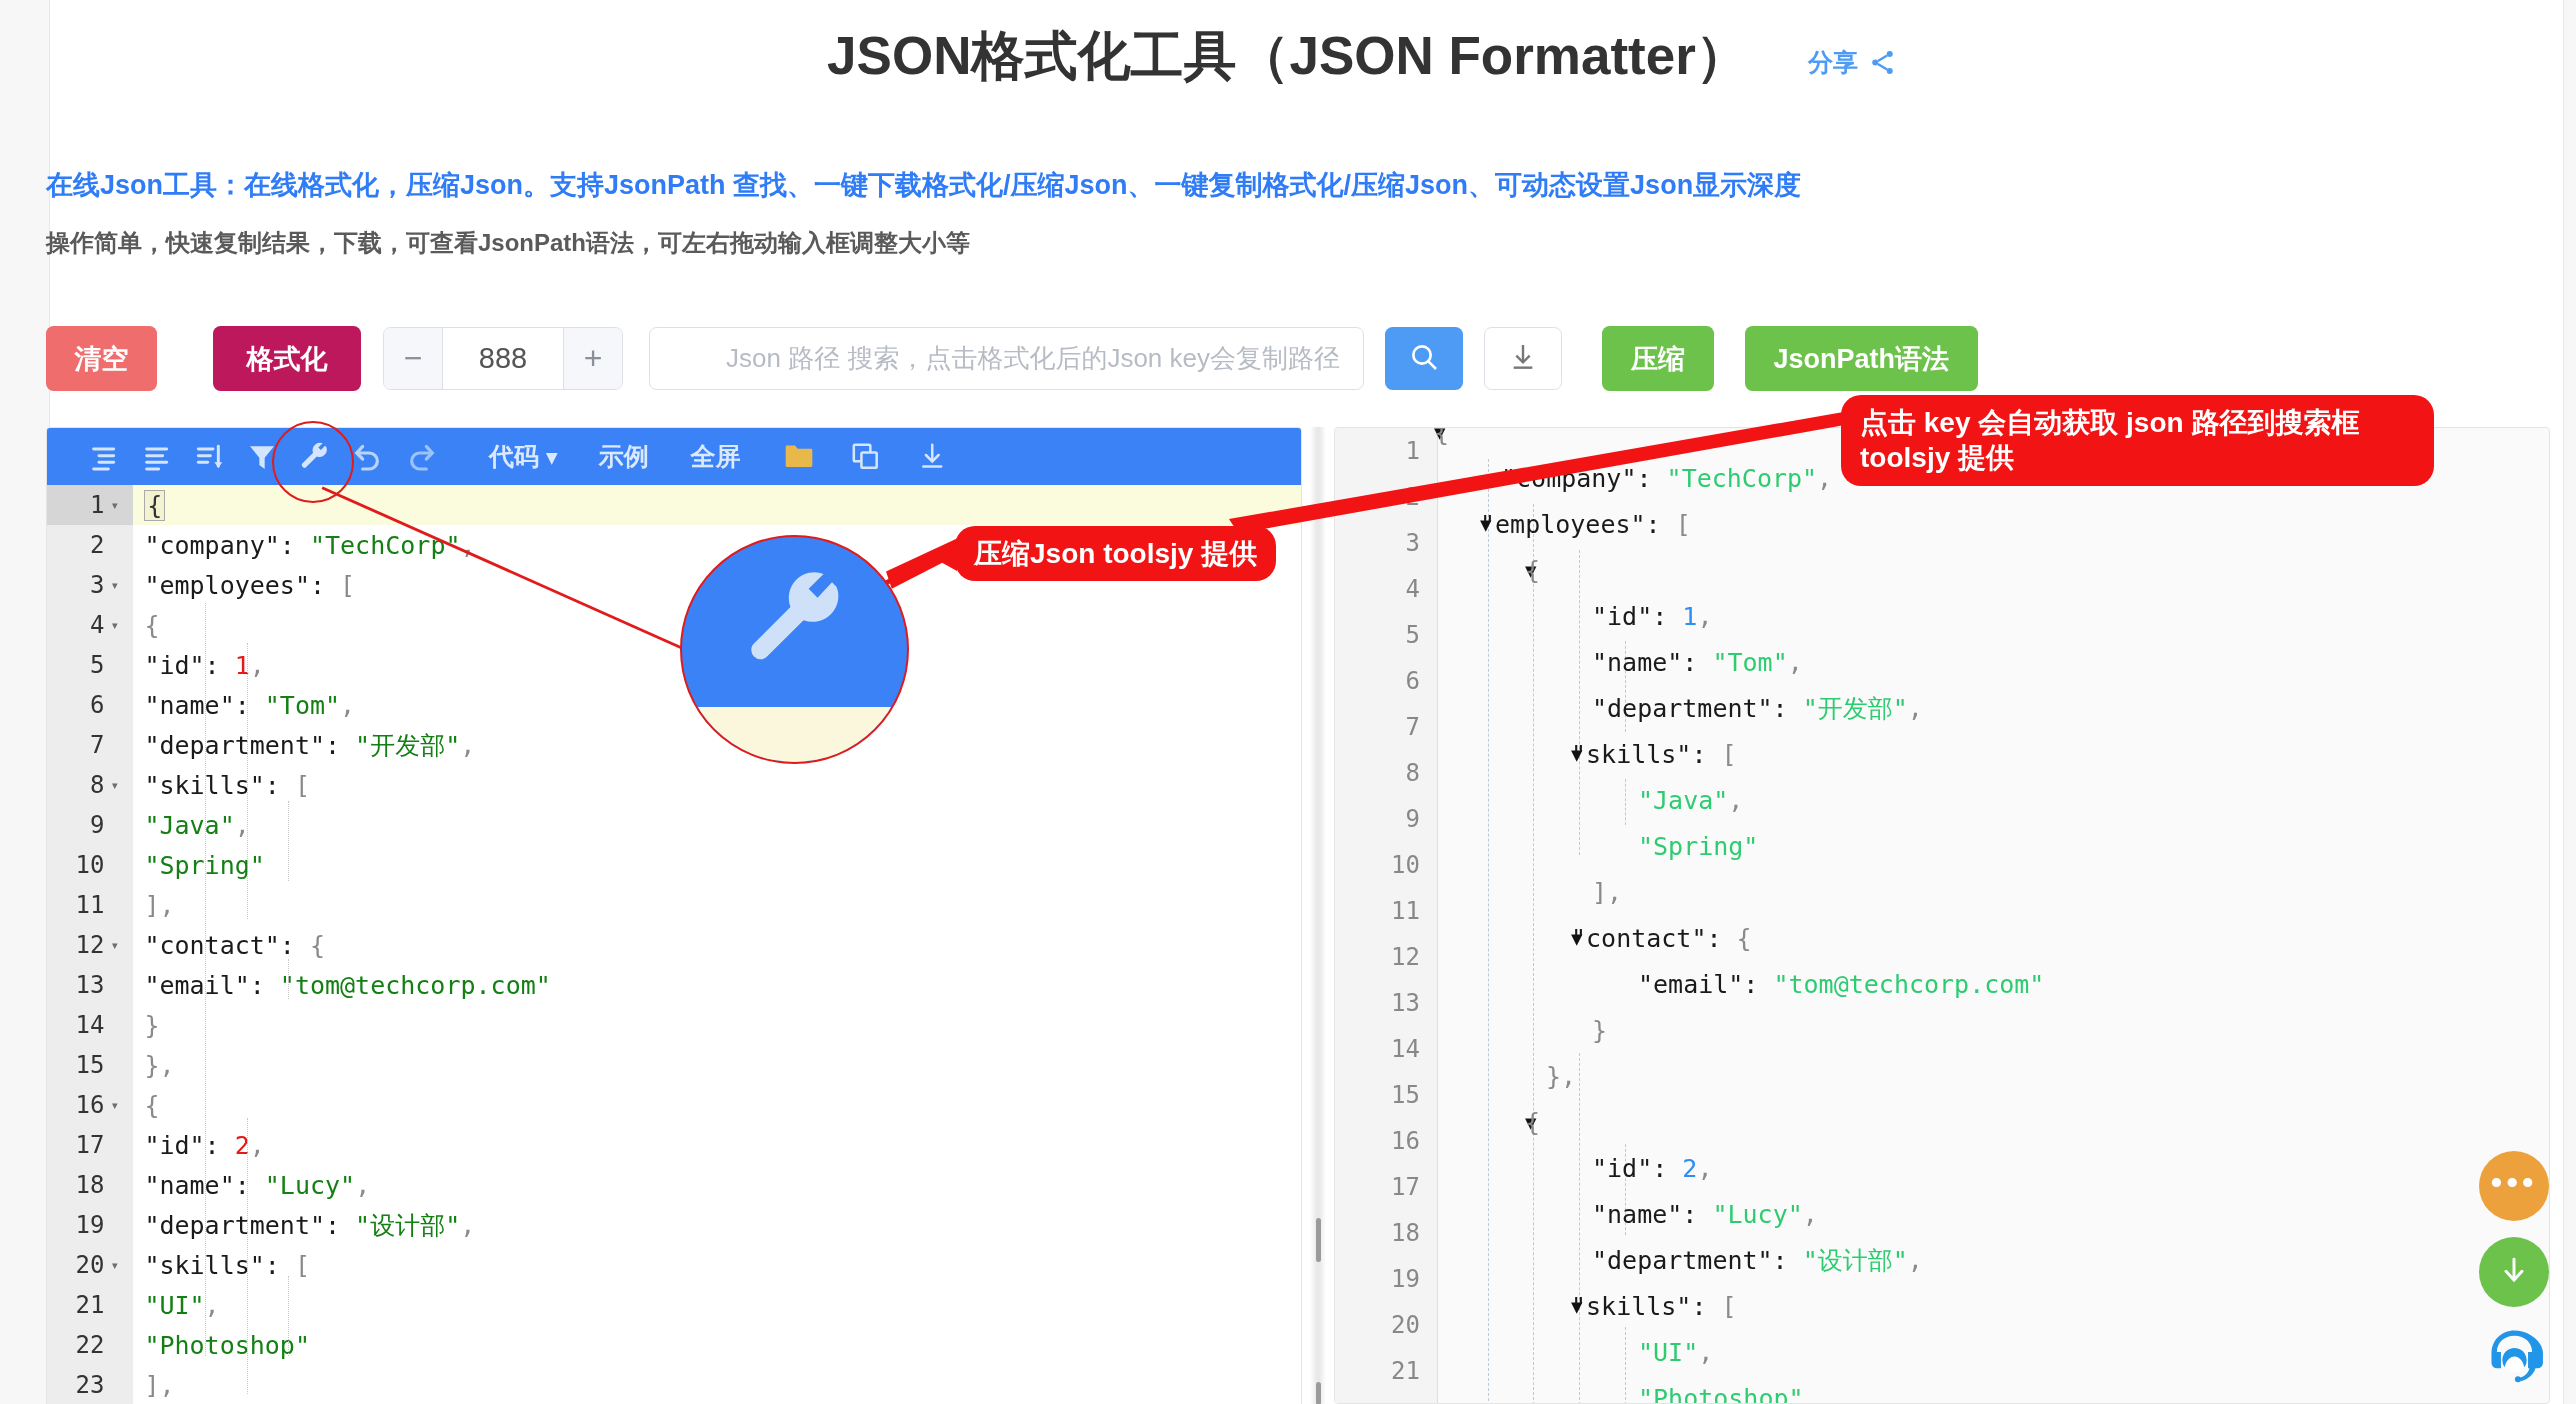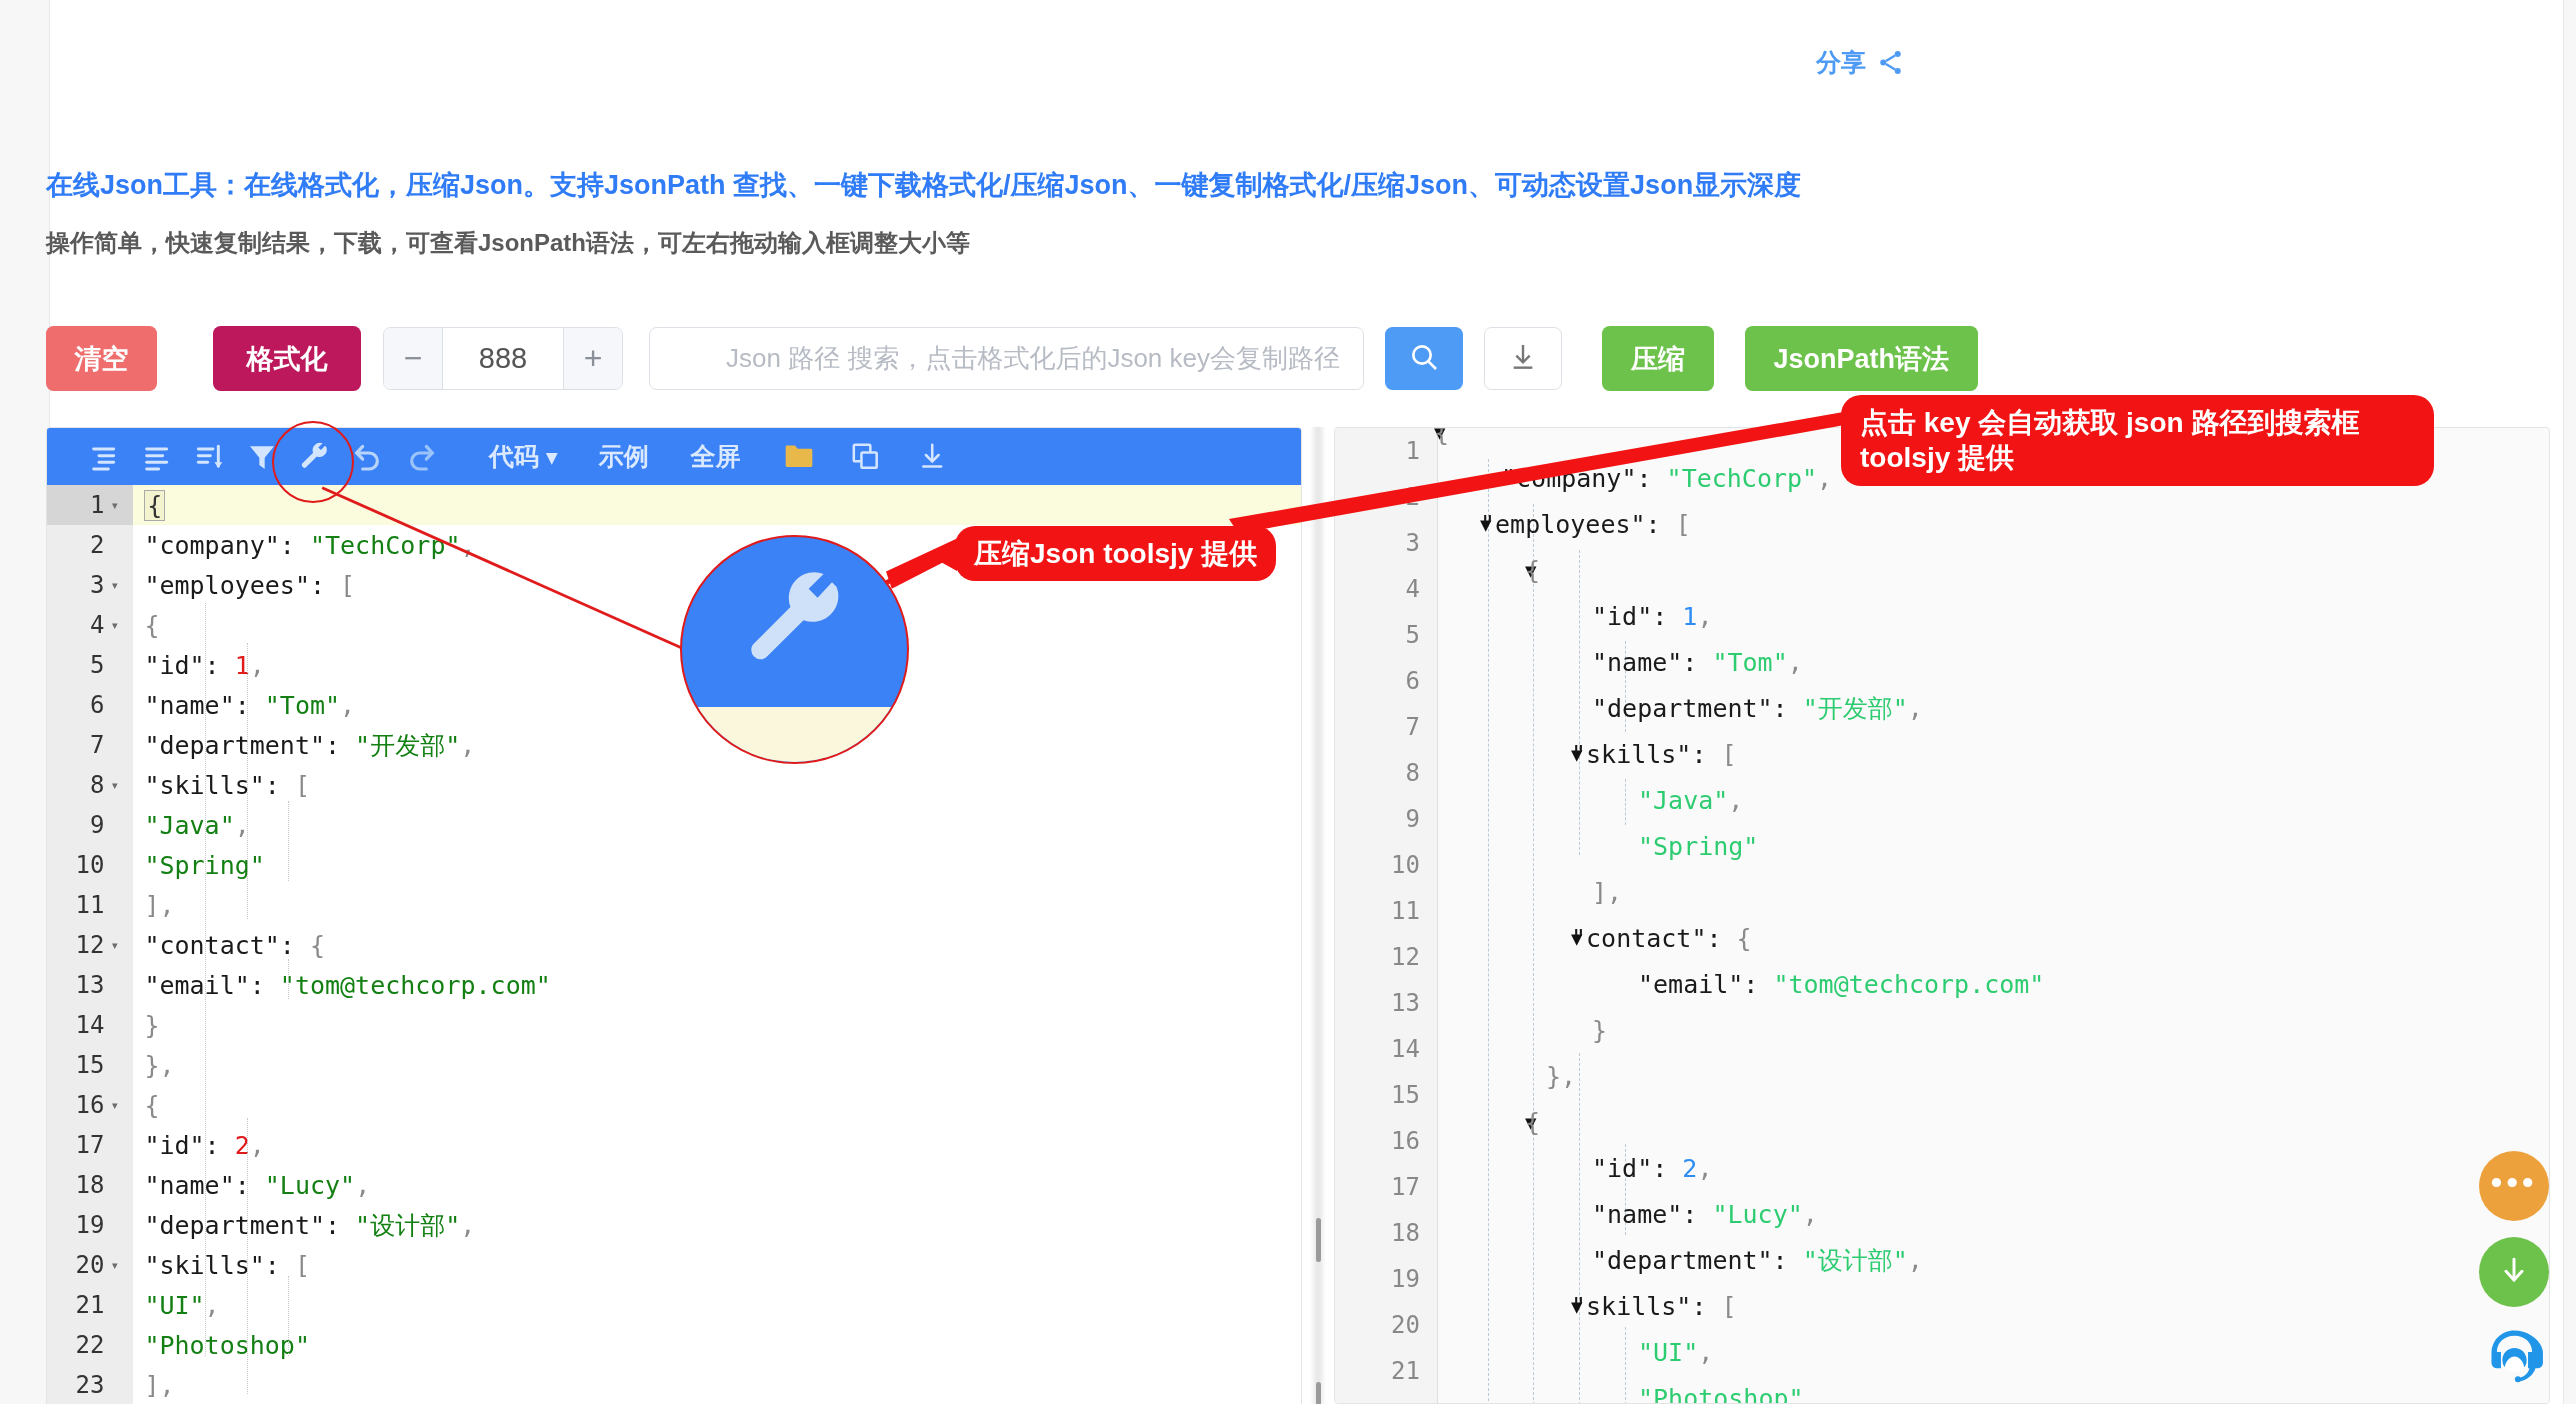--- a/index.html
+++ b/index.html
@@ -14,21 +14,21 @@
   .page-edge { position:absolute; left:0; top:0; width:50px; height:1404px;
     background:#f7f7f7; border-right:1px solid #e8e8e8; }
   .page-edge2 { position:absolute; left:2563px; top:0; width:13.3px; height:1404px;
     background:#f7f7f7; border-left:1px solid #e8e8e8; }
 
   
   .header { position:absolute; left:0; top:0; width:2576px; height:143px; }
   .title { position:absolute; left:0; top:21px; width:2576px; text-align:center;
     font-size:53px; font-weight:bold; color:#333; letter-spacing:0px; }
   .share { position:absolute; left:1808px; top:46px; display:flex; align-items:center;
-    gap:9.5px; color:#4d9bf5; font-size:25px; font-weight:600; cursor:pointer;margin-left:8px; }
+    gap:9.5px; color:#4d9bf5; font-size:25px; font-weight:600; cursor:pointer; }
   .share svg { display:block; }
 
   
   .subtitle1 { position:absolute; left:46px; top:167px; width:2477px;
     font-size:27px; font-weight:bold; color:#2f7cf6; }
   .subtitle2 { position:absolute; left:46px; top:227px; width:2477px;
     font-size:24px; font-weight:bold; color:#5a5a5a; }
 
   
   .toolbar { position:absolute; left:46px; top:326px; height:65px;
@@ -146,20 +146,21 @@
   .fab-cs   { top:1324px; background:transparent; }
   .dots { color:#fff; font-size:34px; letter-spacing:3.8px; line-height:0; margin-bottom:7.6px;}
 </style>
 </head>
 <body>
 
 <div class="page-edge"></div>
 <div class="page-edge2"></div>
 
 <div class="header">
+  <div class="title">JSON格式化工具（JSON Formatter）</div>
   <div class="share">
     <span>分享</span>
     <span>
       <svg width="29" height="29" viewBox="0 0 24 24" fill="none" stroke="#4d9bf5" stroke-width="2">
         <circle cx="18" cy="5" r="2.5" fill="#4d9bf5" stroke="none"></circle>
         <circle cx="6" cy="12" r="2.5" fill="#4d9bf5" stroke="none"></circle>
         <circle cx="18" cy="19" r="2.5" fill="#4d9bf5" stroke="none"></circle>
         <line x1="8.2" y1="10.8" x2="15.8" y2="6.2"></line>
         <line x1="8.2" y1="13.2" x2="15.8" y2="17.8"></line>
       </svg>

